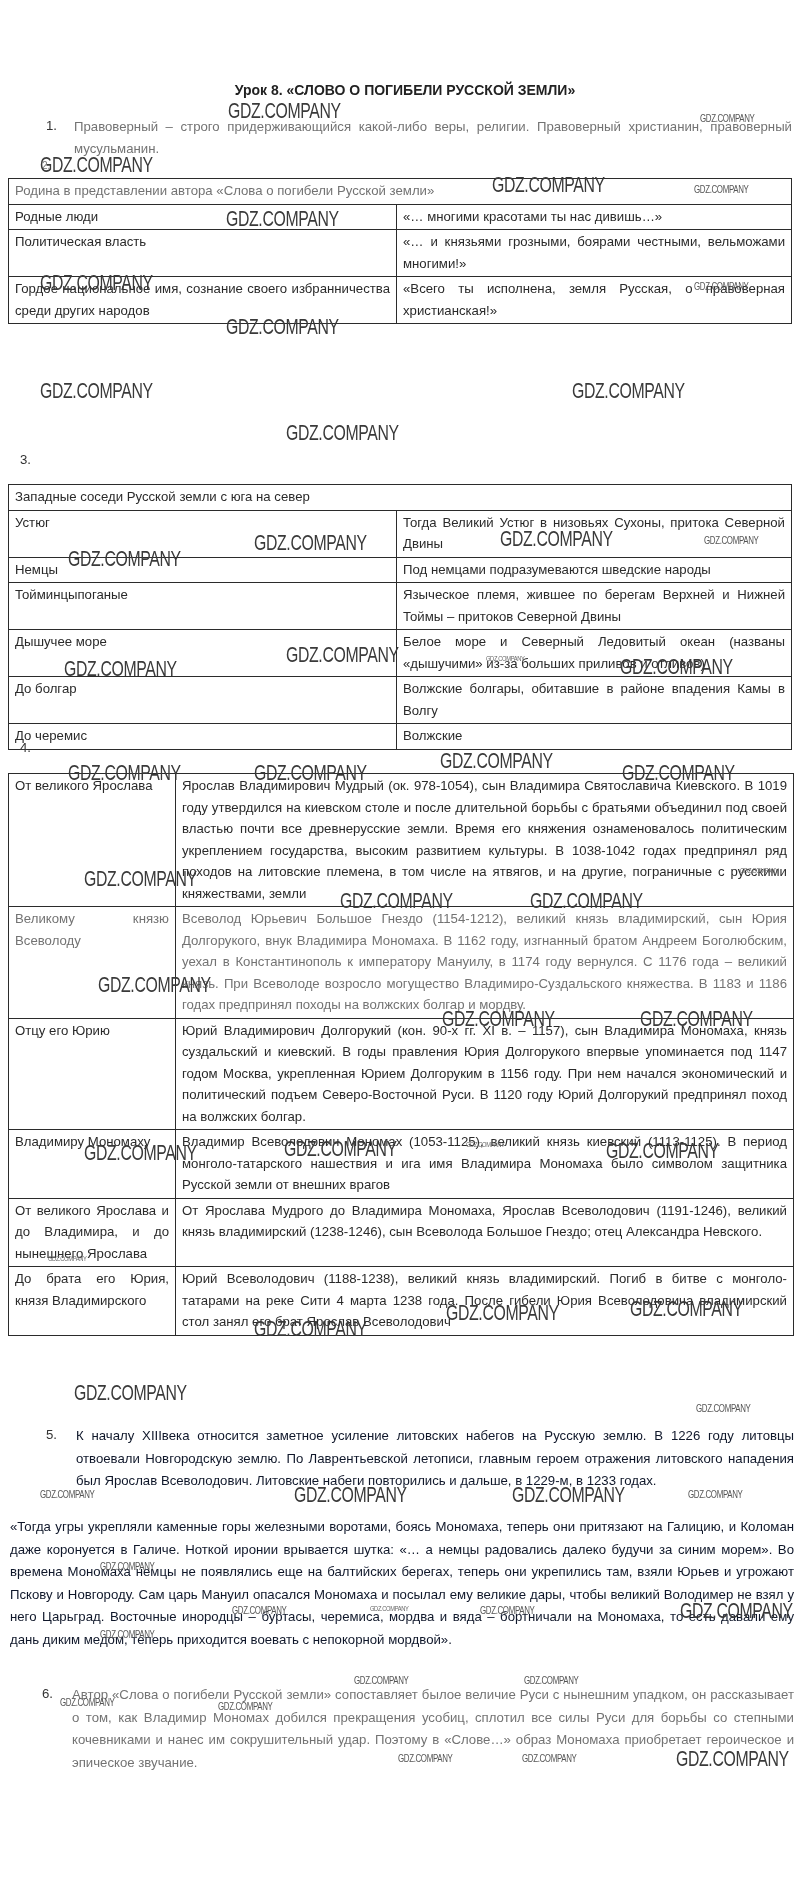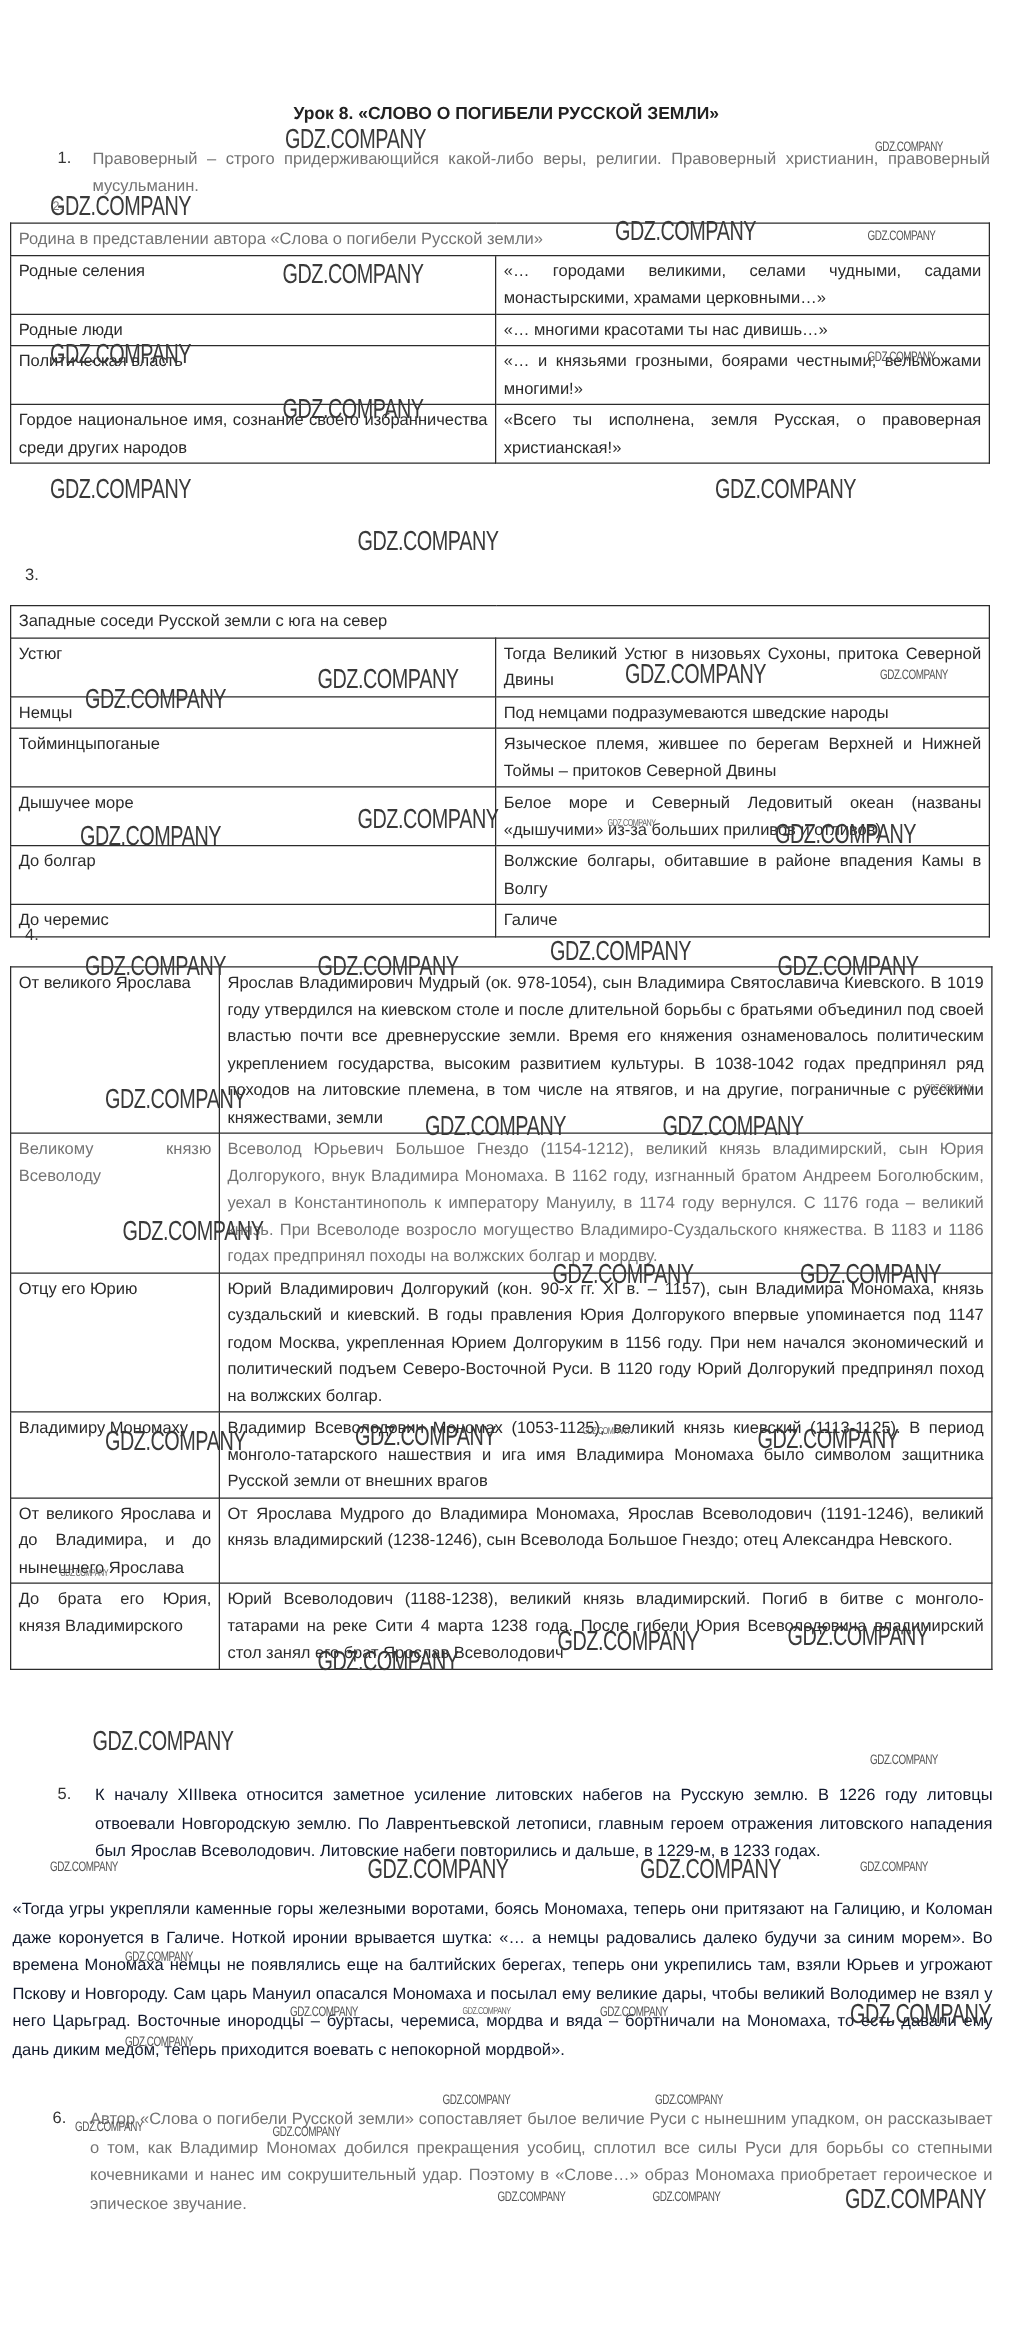--- a/index.html
+++ b/index.html
@@ -30,24 +30,20 @@
 
   <div class="num" style="left:42px; top:160px; font-size:10px; color:#777;">2.</div>
   <table style="left:8px; top:178px; width:783px;">
     <colgroup>
         <col style="width:388px">
         <col style="width:395px">
       </colgroup>
     <tbody>
         <tr>
       <td colspan="2" class="faded">Родина в представлении автора «Слова о погибели Русской земли»</td>
-    </tr>
-    <tr>
-      <td>Родные селения</td>
-      <td class="j">«… городами великими, селами чудными, садами монастырскими, храмами церковными…»</td>
     </tr>
     <tr>
       <td>Родные люди</td>
       <td class="j">«… многими красотами ты нас дивишь…»</td>
     </tr>
     <tr>
       <td>Политическая власть</td>
       <td class="j">«… и князьями грозными, боярами честными, вельможами многими!»</td>
     </tr>
     <tr>
@@ -82,21 +78,21 @@
     <tr>
       <td>Дышучее море</td>
       <td class="j">Белое море и Северный Ледовитый океан (названы «дышучими» из-за больших приливов и отливов)</td>
     </tr>
     <tr>
       <td>До болгар</td>
       <td class="j">Волжские болгары, обитавшие в районе впадения Камы в Волгу</td>
     </tr>
     <tr>
       <td>До черемис</td>
-      <td class="j">Галиче</td>
+      <td class="j">Волжские</td>
     </tr>
   </tbody>
     </table>
 
   <div class="num" style="left:20px; top:740px;">4.</div>
   <table style="left:8px; top:773px; width:785px;">
     <colgroup>
         <col style="width:167px">
         <col style="width:618px">
       </colgroup>

